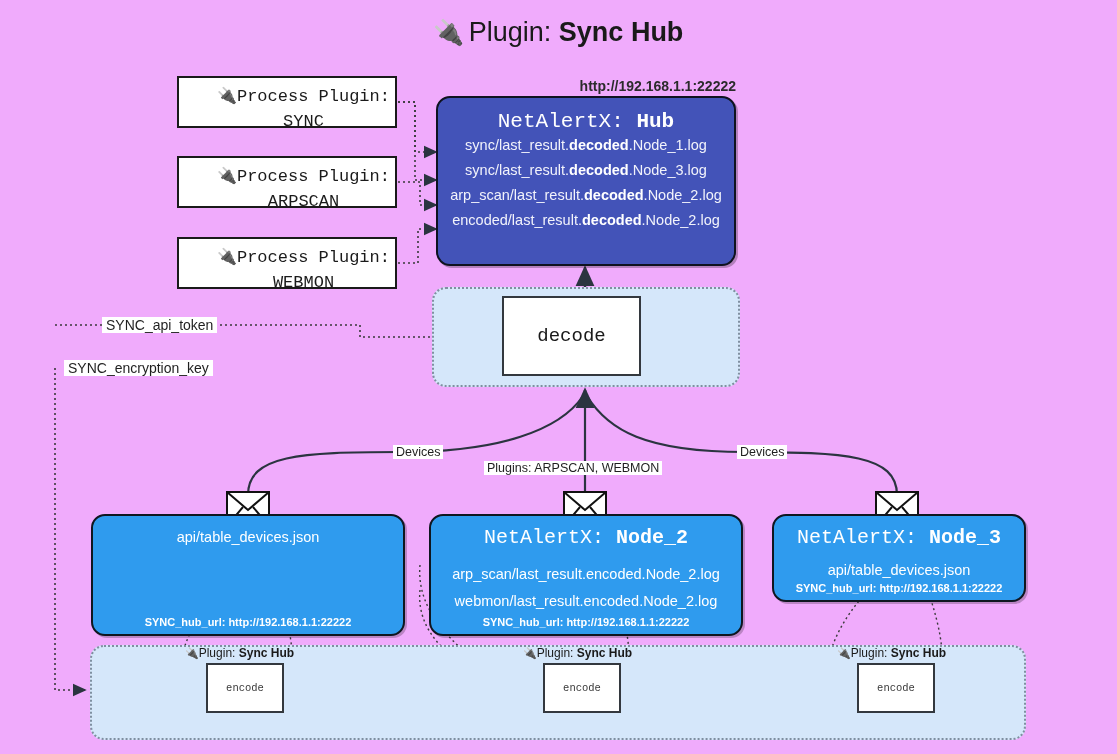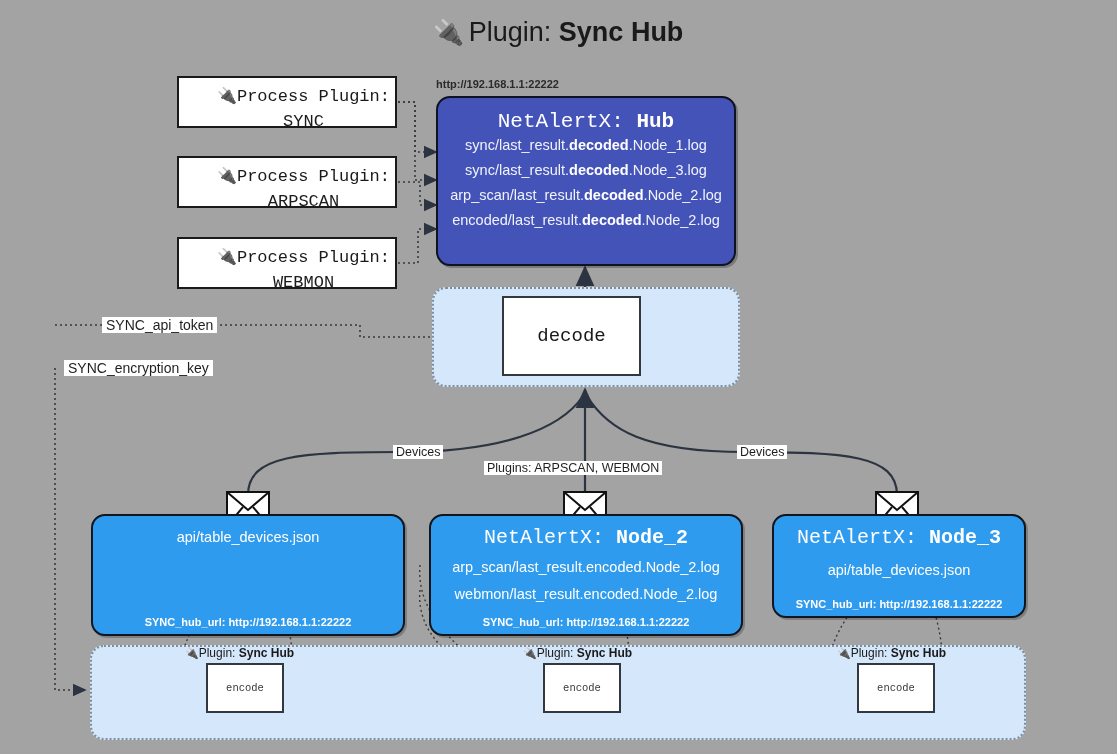--- a/index.html
+++ b/index.html
@@ -9,21 +9,21 @@
   }
   body {
     font-family: "Liberation Sans", sans-serif;
     color: #1a1a1a;
   }
   #canvas {
     position: relative;
     width: 1117px;
     height: 754px;
     overflow: hidden;
-    background: #a3a3a3;
+    background: #f0abfc;
   }
   #edges {
     position: absolute;
     left: 0; top: 0;
     width: 1117px;
     height: 754px;
     pointer-events: none;
   }
   .node {
     position: absolute;
@@ -80,25 +80,25 @@
   #hub .hub-title b { font-weight: bold; }
   #hub .hub-line {
     font-size: 14.5px;
     line-height: 25px;
     white-space: nowrap;
     color: #f2f3fb;
   }
   #hub .hub-line b { font-weight: bold; color: #ffffff; }
   #hub-url {
     position: absolute;
-    font-size: 11px;
+    font-size: 14px;
     font-weight: bold;
     color: #2b2b2b;
     white-space: nowrap;
-    text-align: left;
+    text-align: right;
   }
 
   
   .lightbox {
     background: #d5e7fa;
     border: 2px dotted #7f8fa0;
     border-radius: 14px;
   }
   #decodebox {
     background: #ffffff;
@@ -313,26 +313,26 @@
   <div class="node nodebox" style="left:91px; top:514px; width:314px; height:122px;">
     <div class="n-line" style="margin-top:8px;">api/table_devices.json</div>
     <div class="n-foot">SYNC_hub_url: http://192.168.1.1:22222</div>
   </div>
 
   <div class="node nodebox" style="left:429px; top:514px; width:314px; height:122px;">
     <div class="n-title">
       <span>NetAlertX:</span>
       <b>Node_2</b>
     </div>
-    <div class="n-line" style="margin-top:5px;">arp_scan/last_result.encoded.Node_2.log</div>
+    <div class="n-line" style="margin-top:12px;">arp_scan/last_result.encoded.Node_2.log</div>
     <div class="n-line">webmon/last_result.encoded.Node_2.log</div>
     <div class="n-foot">SYNC_hub_url: http://192.168.1.1:22222</div>
   </div>
 
-  <div class="node nodebox" style="left:772px; top:514px; width:254px; height:104px;">
+  <div class="node nodebox" style="left:772px; top:514px; width:254px; height:88px;">
     <div class="n-title">
       <span>NetAlertX:</span>
       <b>Node_3</b>
     </div>
     <div class="n-line" style="margin-top:8px;">api/table_devices.json</div>
     <div class="n-foot">SYNC_hub_url: http://192.168.1.1:22222</div>
   </div>
 
   <div class="node lightbox" style="left:90px; top:645px; width:936px; height:95px;"></div>
 

